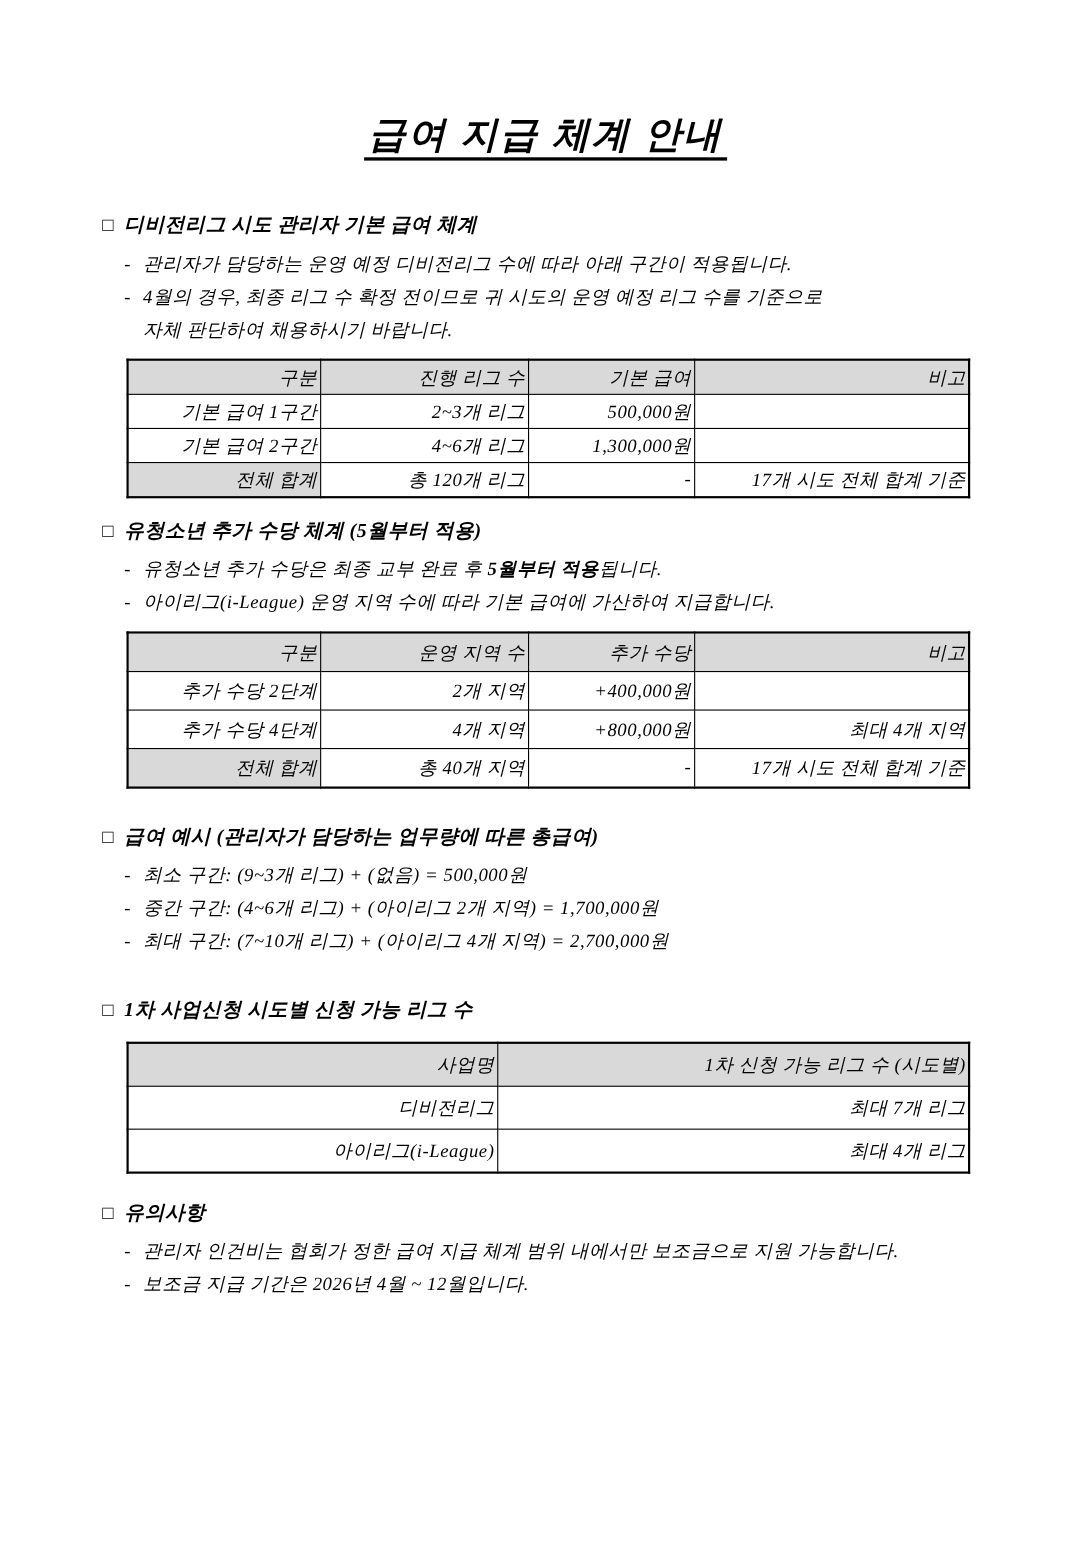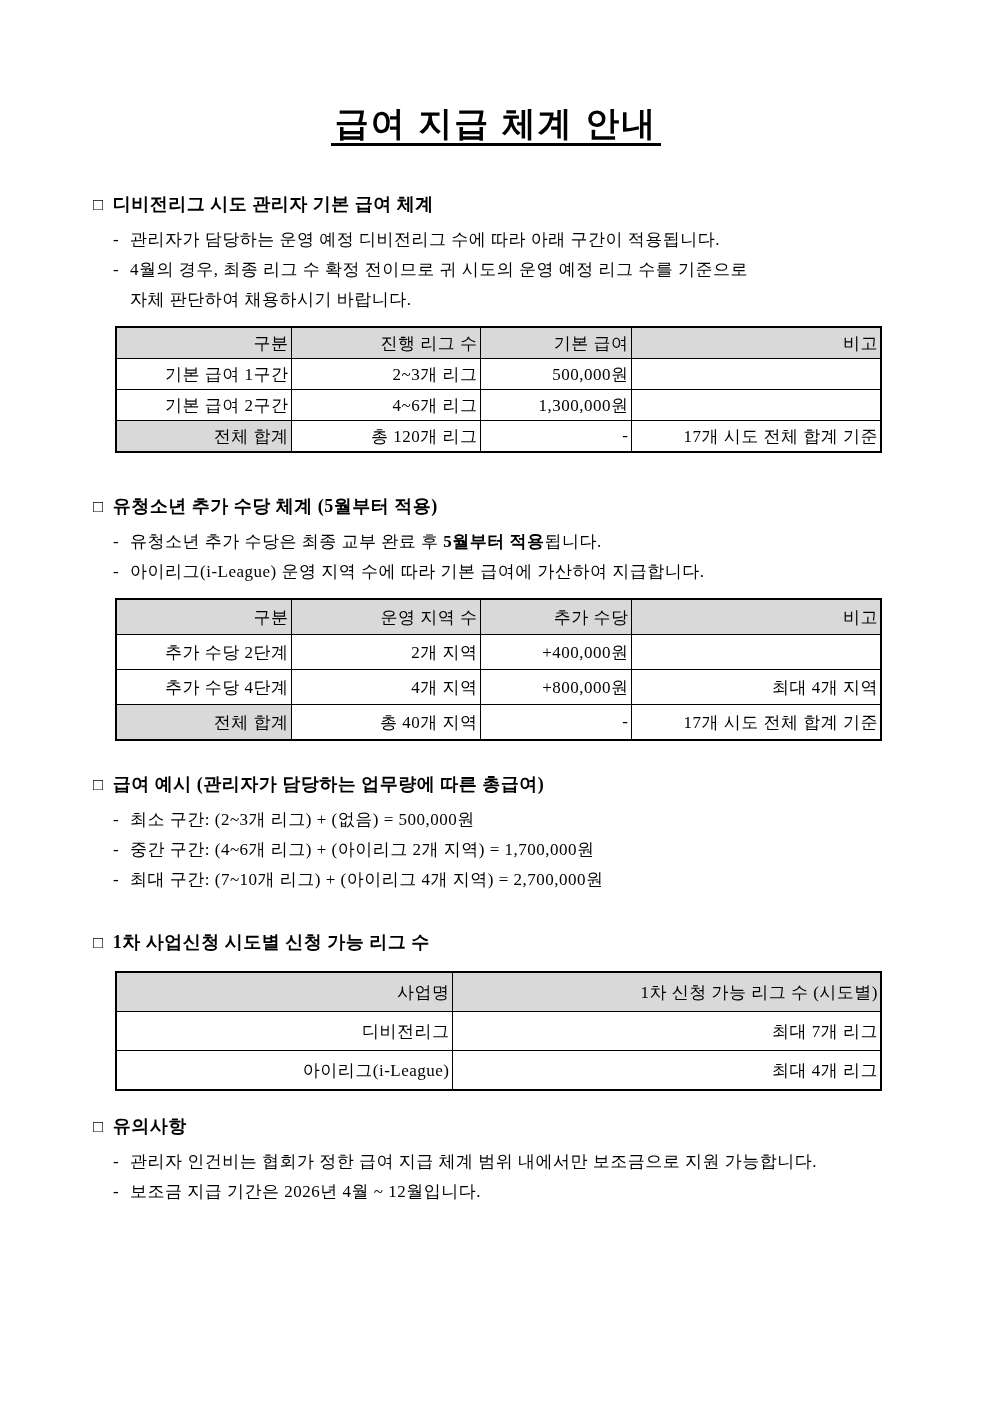--- a/index.html
+++ b/index.html
@@ -2,34 +2,34 @@
 <html style="--shade: #d9d9d9;"><head>
 <meta charset="utf-8">
 <style>
   html, body { margin: 0; padding: 0; }
   body {
     width: 992px; height: 1403px;
     background: #ffffff; color: #000000;
     font-family: "Liberation Serif", "DejaVu Serif", serif;
     overflow: hidden;
   }
-  .page { position: relative; width: 992px; height: 1345px; overflow: hidden; }
+  .page { position: relative; width: 992px; height: 1345px; overflow: hidden; font-style: italic; }
 
   .title {
     margin: 0; padding-top: 104px;
     text-align: center;
     font-family: "Liberation Sans", "DejaVu Sans", sans-serif;
     font-size: 34px; font-weight: 800; letter-spacing: 2px;
     line-height: 1.15;
   }
   .title .title-text { border-bottom: 3px solid #000; padding: 0 4px 1px 4px; }
 
   .section { margin-left: 93px; margin-right: 98px; }
   .s1 { margin-top: 44px; }
-  .s2 { margin-top: 36px; }
+  .s2 { margin-top: 12px; }
   .s3 { margin-top: 26px; }
   .s4 { margin-top: 30px; }
   .s5 { margin-top: 18px; }
 
   .sec-heading {
     font-size: 18px; font-weight: bold; line-height: 35px;
     white-space: nowrap; letter-spacing: 0.5px;
   }
   .sec-heading .box { margin-right: 9px; font-weight: normal; font-size: 17px; }
 
@@ -170,21 +170,21 @@
     </table>
   </section>
 
   <section class="section s3">
     <div class="sec-heading">
       <span class="box">□</span><span>급여 예시 (관리자가 담당하는 업무량에 따른 총급여)</span>
     </div>
     <div class="bullets">
       <div class="bullet">
         <span class="dash">-</span>
-        <span class="btext">최소 구간: (2~3개 리그) + (없음) = 500,000원</span>
+        <span class="btext">최소 구간: (9~3개 리그) + (없음) = 500,000원</span>
       </div>
       <div class="bullet">
         <span class="dash">-</span>
         <span class="btext">중간 구간: (4~6개 리그) + (아이리그 2개 지역) = 1,700,000원</span>
       </div>
       <div class="bullet">
         <span class="dash">-</span>
         <span class="btext">최대 구간: (7~10개 리그) + (아이리그 4개 지역) = 2,700,000원</span>
       </div>
     </div>

